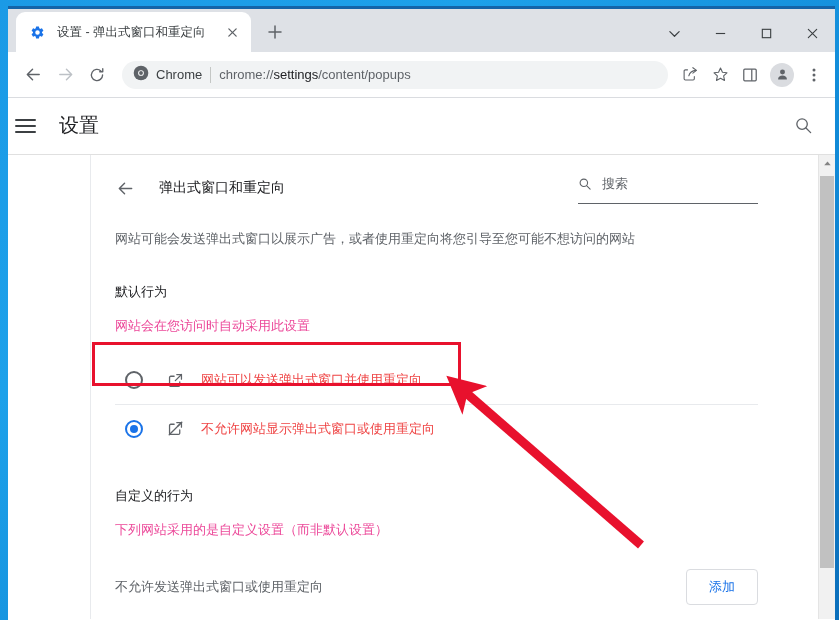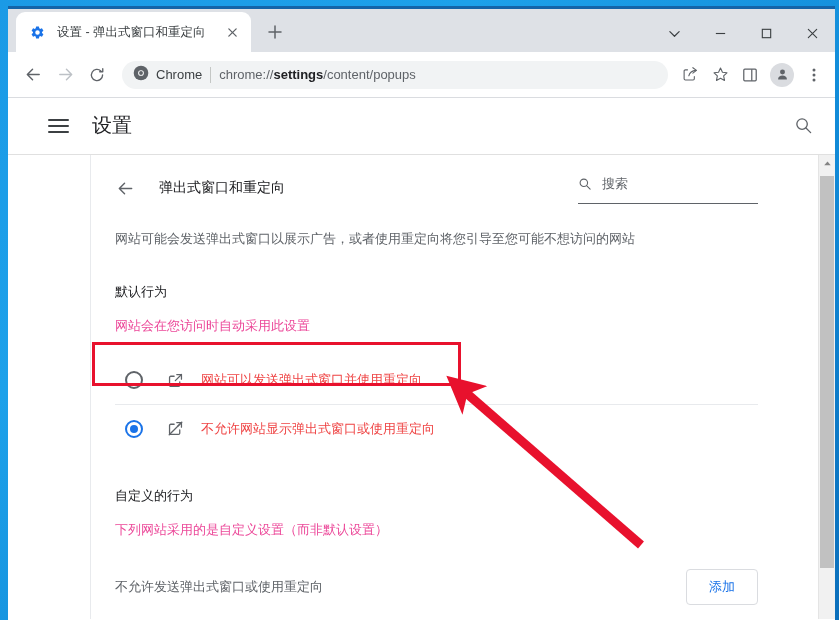--- a/index.html
+++ b/index.html
@@ -139,21 +139,21 @@
     font-size: 13px; color: #3c4043;
   }
   #omnibox-divider {
     width: 1px; height: 16px; background: #c4c7c5; flex: 0 0 1px;
   }
   #omnibox-url {
     font-size: 13px; color: #5f6368;
     white-space: nowrap; overflow: hidden; text-overflow: ellipsis;
     flex: 1 1 auto;
   }
-  #omnibox-url b { color: #202124; font-weight: 700; text-align: right; }
+  #omnibox-url b { color: #202124; font-weight: 400; text-align: right; }
 
   .tool-icon {
     width: 28px; height: 28px;
     flex: 0 0 28px;
     display: flex; align-items: center; justify-content: center;
     color: #5f6368;
   }
   #avatar-button {
     width: 28px; height: 28px;
     flex: 0 0 28px;
@@ -174,21 +174,21 @@
     height: 521px;
     background: #ffffff;
     overflow: hidden;
   }
 
   #settings-topbar {
     height: 56px;
     background: #ffffff;
     display: flex;
     align-items: center;
-    padding: 0 18px 0 40px;
+    padding: 0 18px 0 7px;
     border-bottom: 1px solid #ffffff;
   }
   #hamburger-button {
     width: 28px; height: 28px;
     display: flex; flex-direction: column; justify-content: center; gap: 4px;
     flex: 0 0 28px;
   }
   #hamburger-button span {
     display: block; height: 2px; width: 21px; background: #3c4043; border-radius: 1px;
   }

